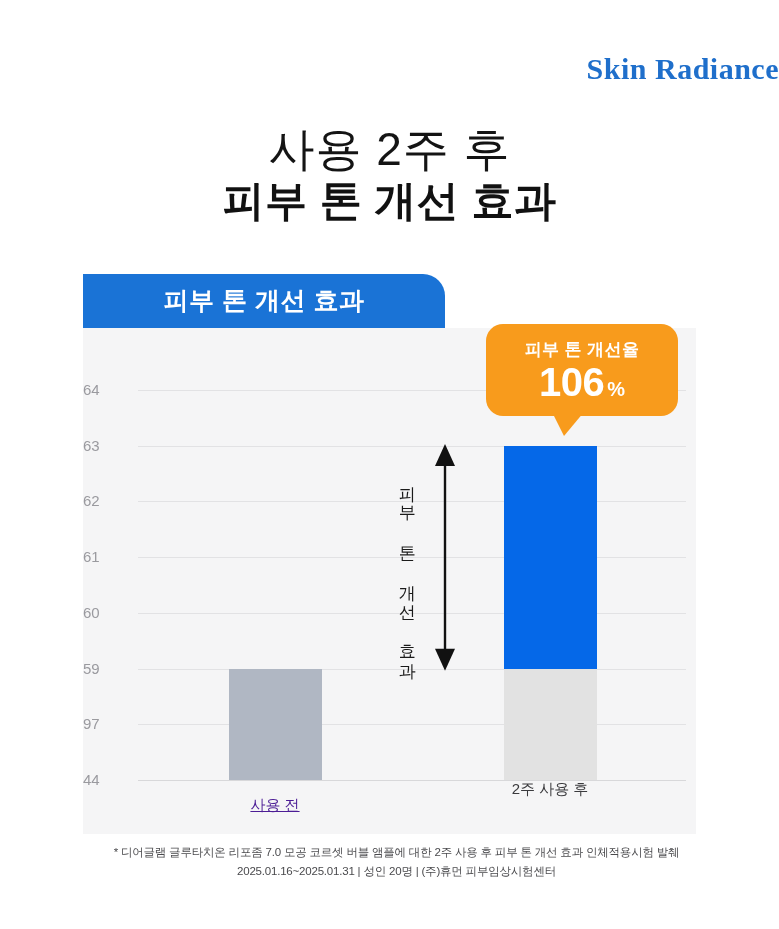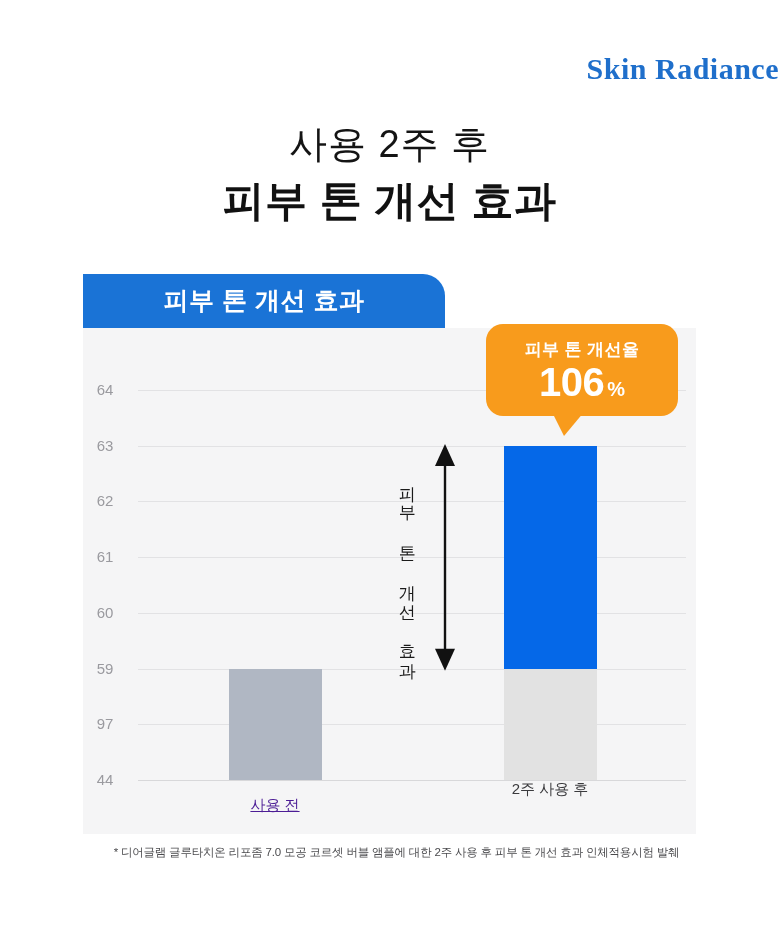--- a/index.html
+++ b/index.html
@@ -29,21 +29,21 @@
     color: #1F6FCB;
   }
 
   
   #headline-line1 {
     position: absolute;
     top: 119px;
     left: 0;
     width: 779px;
     text-align: center;
-    font-size: 38px;
+    font-size: 46px;
     font-weight: 300;
     color: #141414;
     letter-spacing: 1px;
   }
   #headline-line2 {
     position: absolute;
     top: 173px;
     left: 0;
     width: 779px;
     text-align: center;
@@ -105,21 +105,21 @@
     right: 10px;
     top: 0;
     height: 1px;
     background: #E2E2E4;
   }
   .tick-label {
     position: absolute;
     left: 0;
     top: -10px;
     width: 44px;
-    text-align: center;
+    text-align: left;
     font-size: 15px;
     color: #9A9A9F;
     line-height: 20px;
   }
 
   
   #axis-line {
     position: absolute;
     left: 55px;
     right: 10px;
@@ -299,13 +299,14 @@
   <div id="improve-badge-title">피부 톤 개선율</div>
   <div id="improve-badge-value-row">
     <span id="improve-badge-value">106</span>
     <span id="improve-badge-unit">%</span>
   </div>
 </div>
 <div id="badge-tail"></div>
 
 <div id="footnote">
   <div class="footnote-line">* 디어글램 글루타치온 리포좀 7.0 모공 코르셋 버블 앰플에 대한 2주 사용 후 피부 톤 개선 효과 인체적용시험 발췌</div>
+  <div class="footnote-line">2025.01.16~2025.01.31   |   성인 20명   |   (주)휴먼 피부임상시험센터</div>
 </div>
 
 </body></html>

